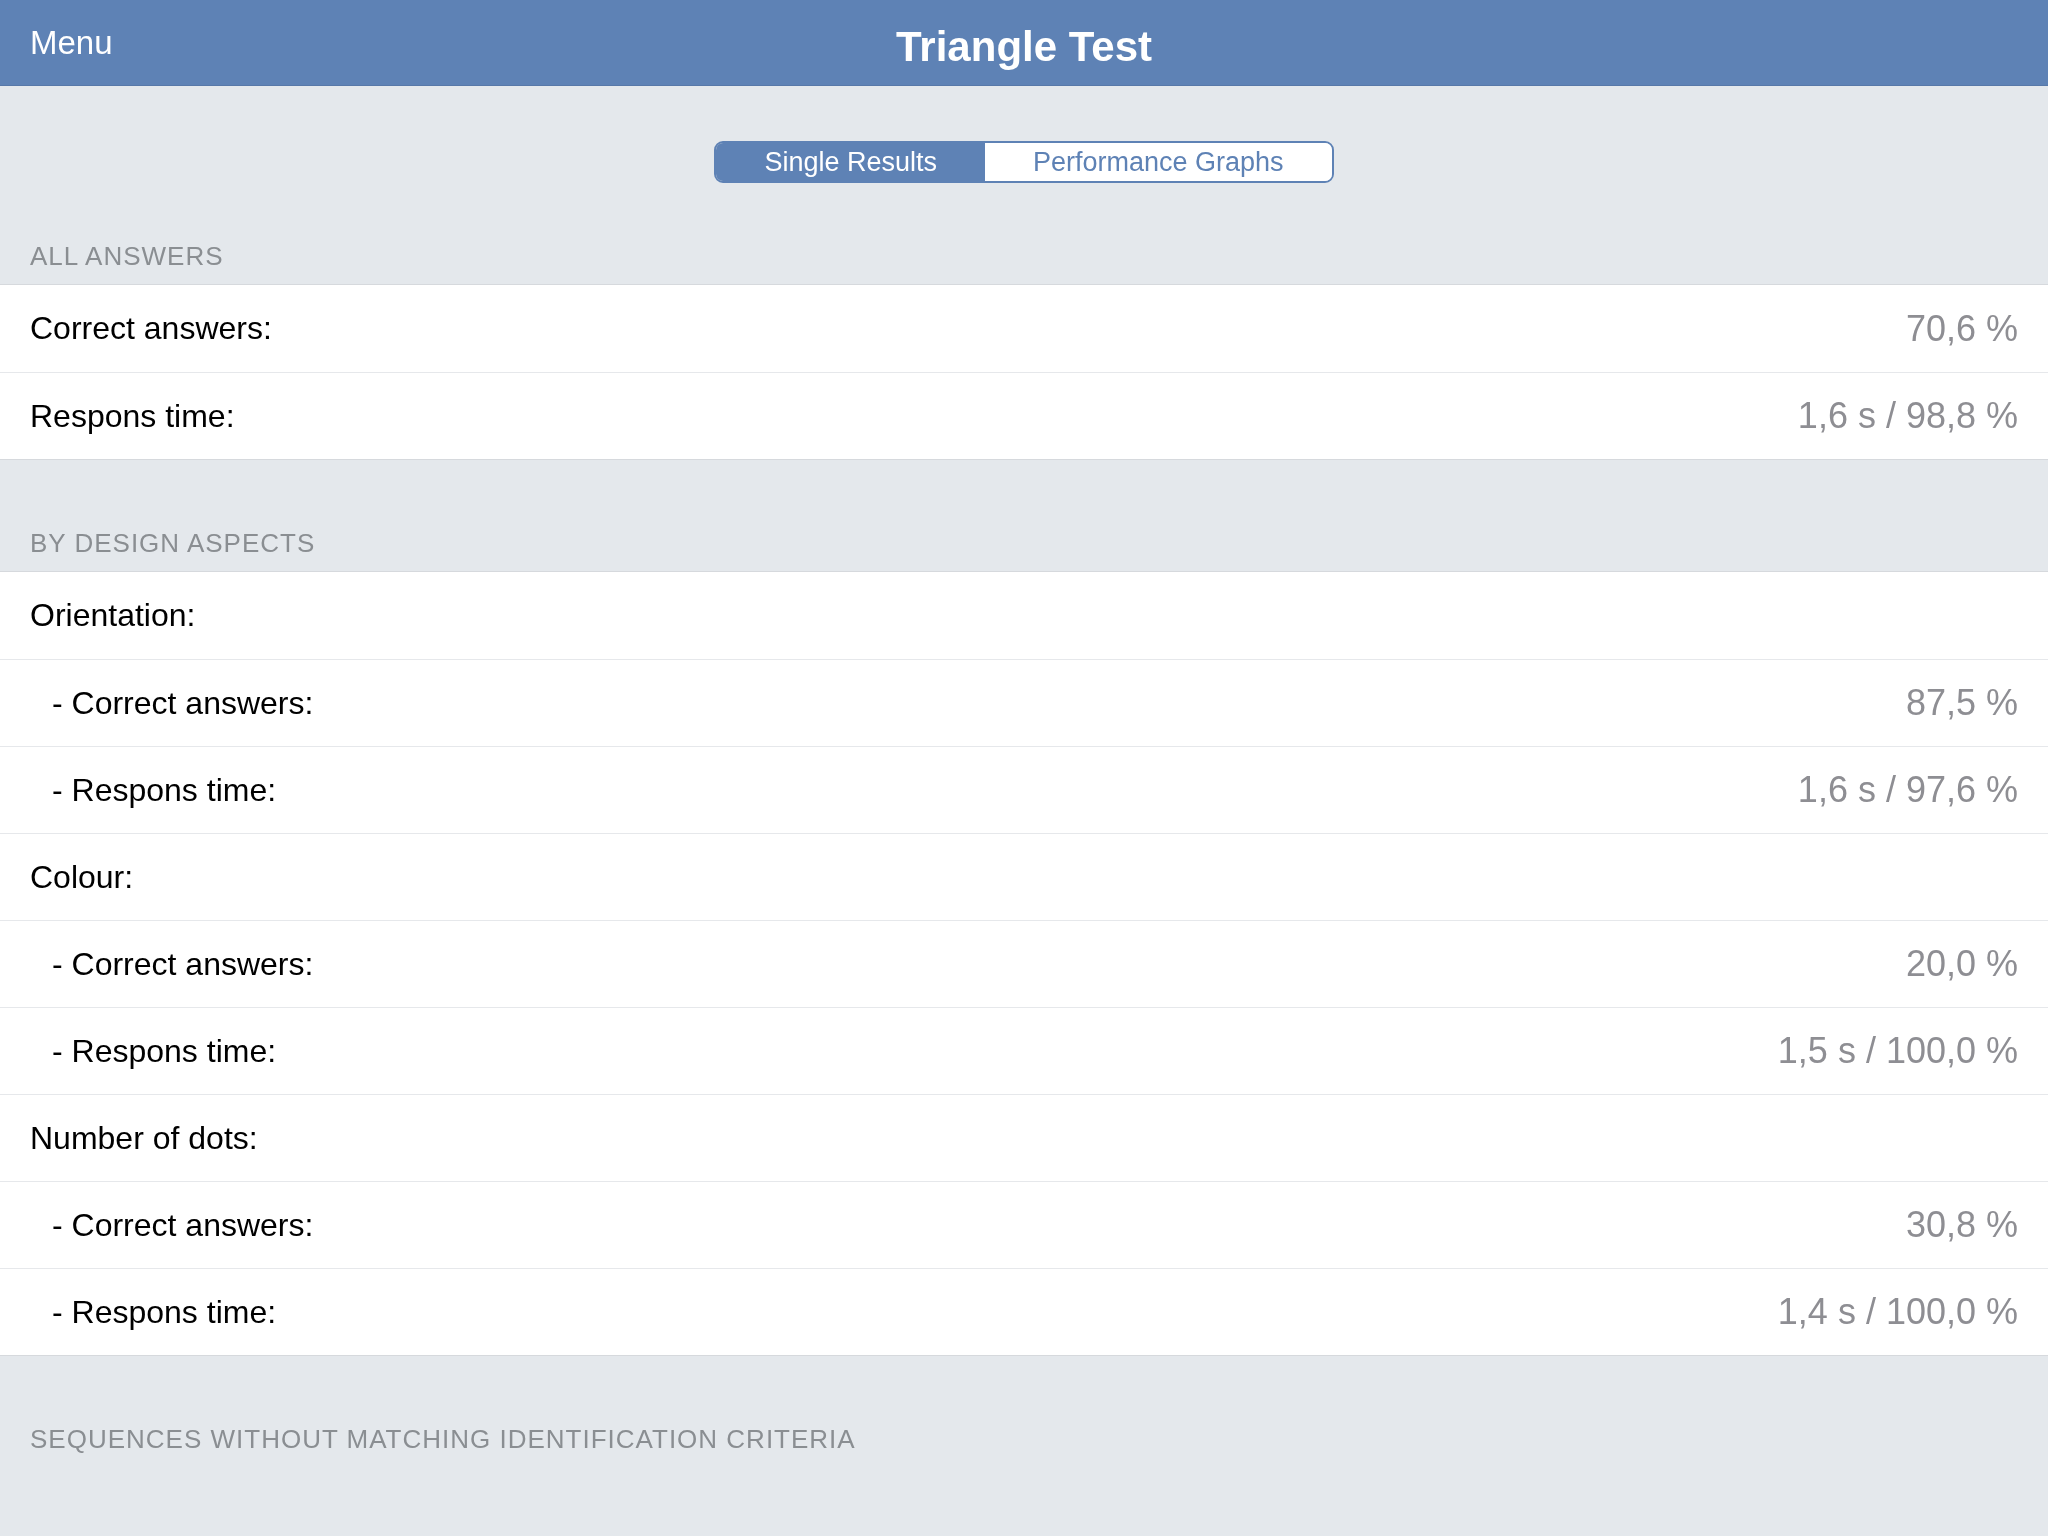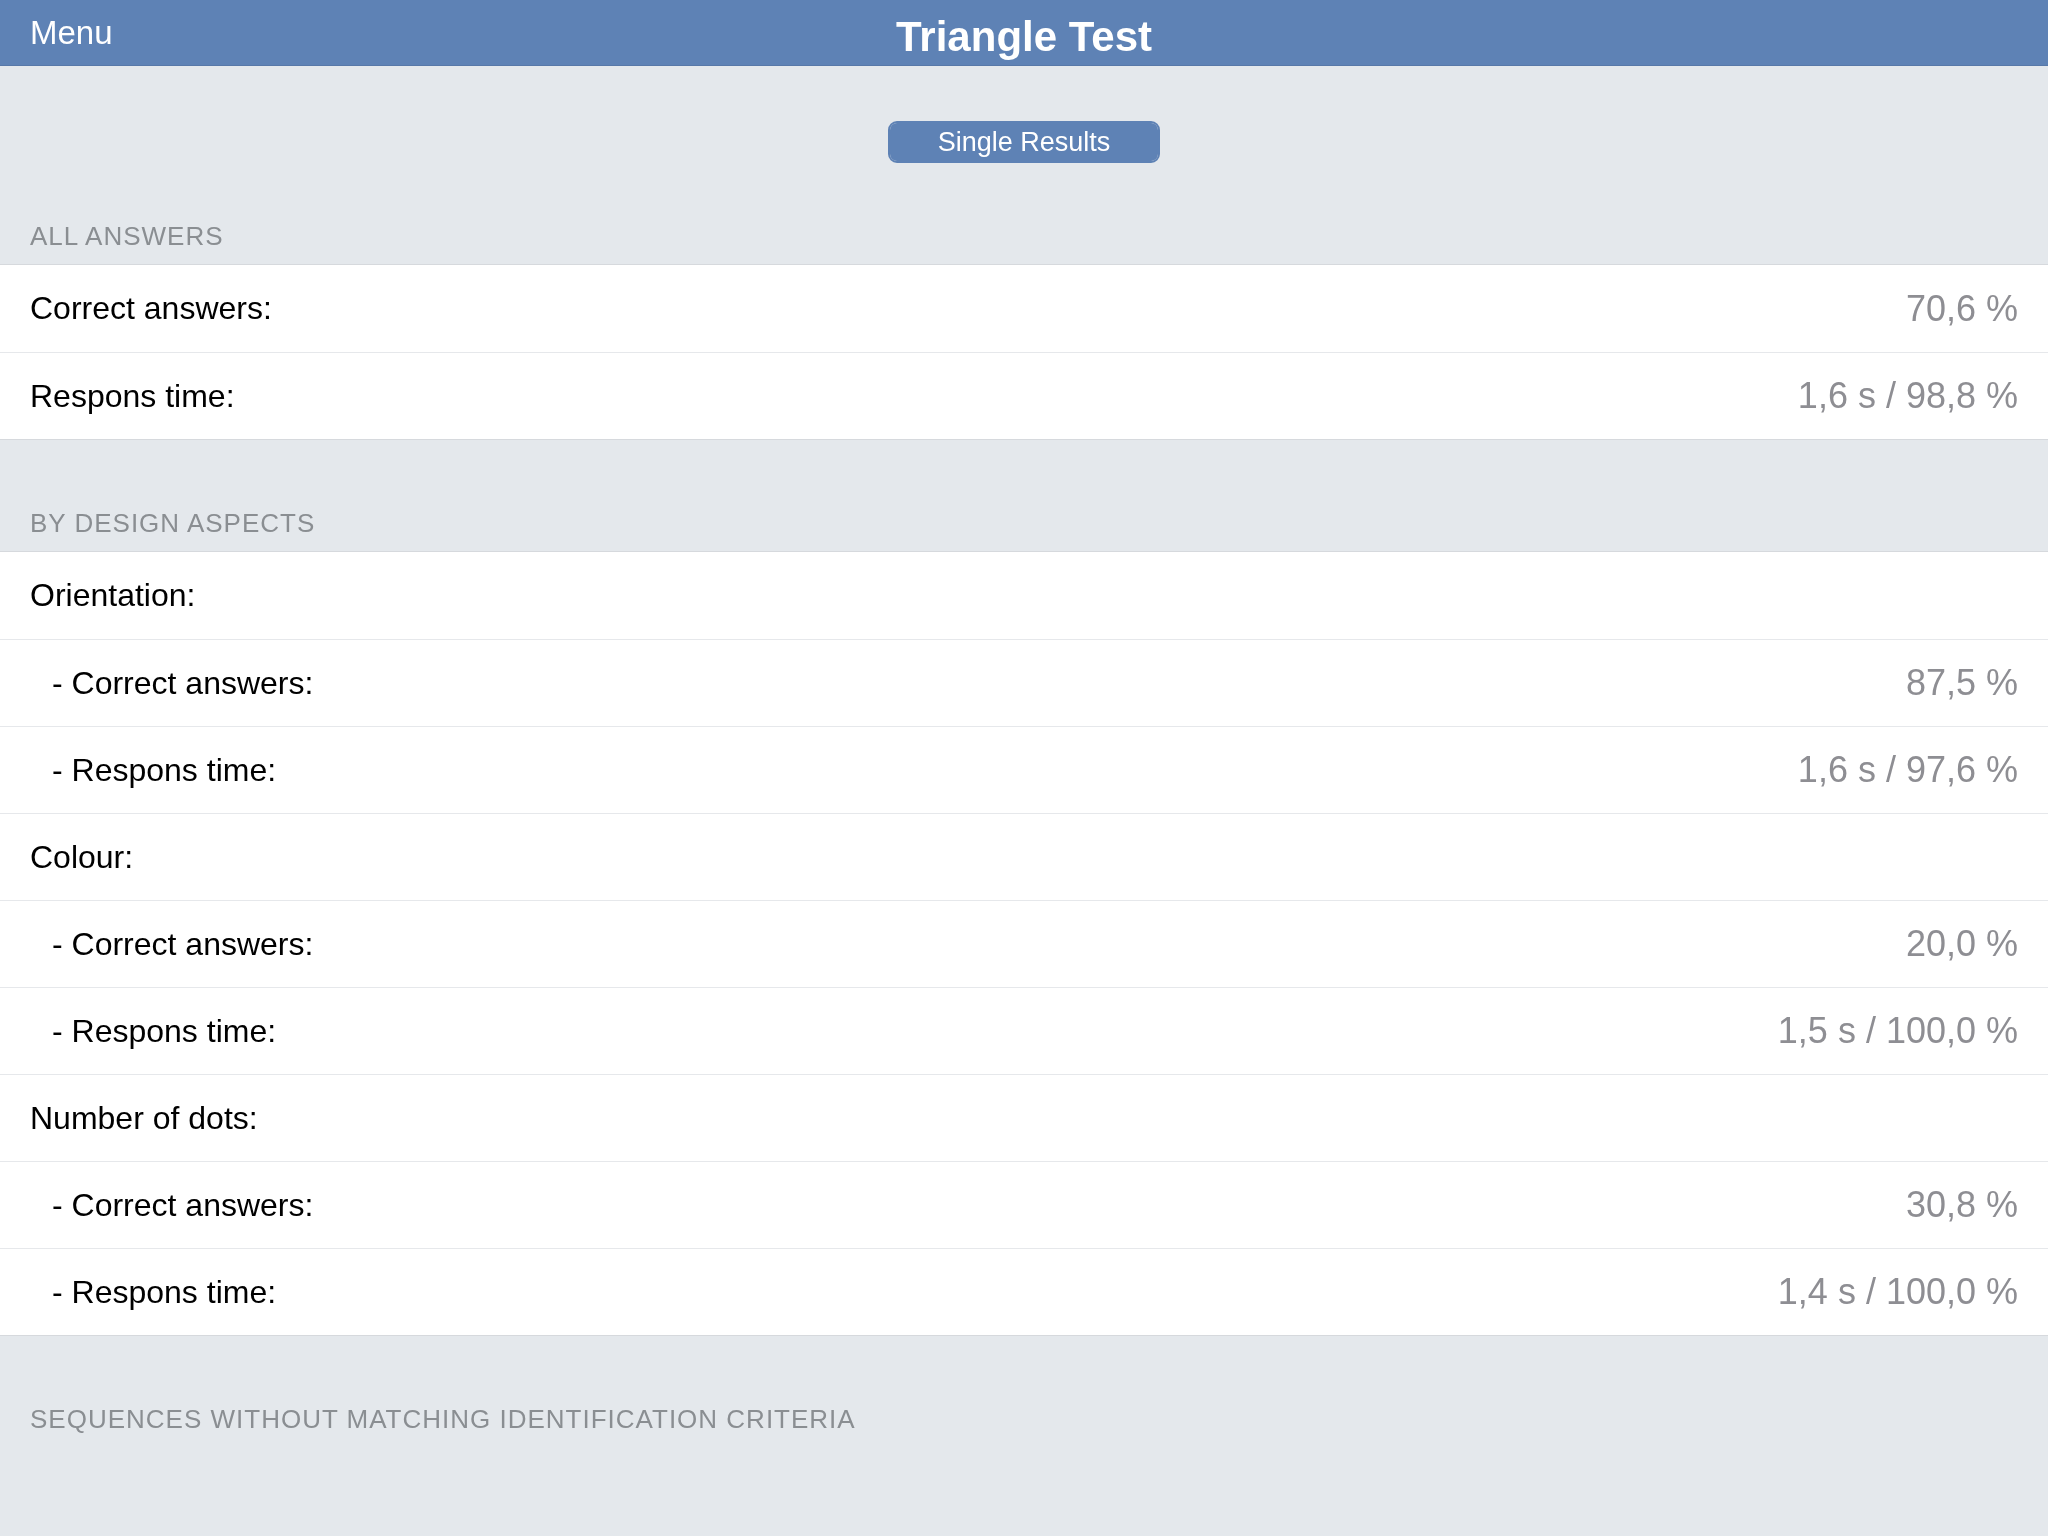--- a/index.html
+++ b/index.html
@@ -6,21 +6,21 @@
   html, body {
     width: 2048px;
     height: 1536px;
     font-family: -apple-system, "Helvetica Neue", Helvetica, Arial, sans-serif;
     background: #e4e8ec;
     overflow: hidden;
     -webkit-font-smoothing: antialiased;
   }
   .navbar {
     width: 100%;
-    height: 66px;
+    height: 86px;
     background: #5e82b5;
     display: flex;
     align-items: center;
     justify-content: center;
     position: relative;
     border-bottom: 1px solid rgba(0,0,0,0.07);
   }
   .nav-menu {
     position: absolute;
     left: 30px;
@@ -108,20 +108,21 @@
 <body>
 
 <div class="navbar">
   <div class="nav-menu">Menu</div>
   <div class="nav-title">Triangle Test</div>
 </div>
 
 <div class="seg-area">
   <div class="segmented">
     <div class="seg-btn active">Single Results</div>
+    <div class="seg-btn inactive">Performance Graphs</div>
   </div>
 </div>
 
 <div class="section-header">ALL ANSWERS</div>
 <div class="list">
   <div class="row">
     <span class="label">Correct answers:</span>
     <span class="value">70,6 %</span>
   </div>
   <div class="row">

